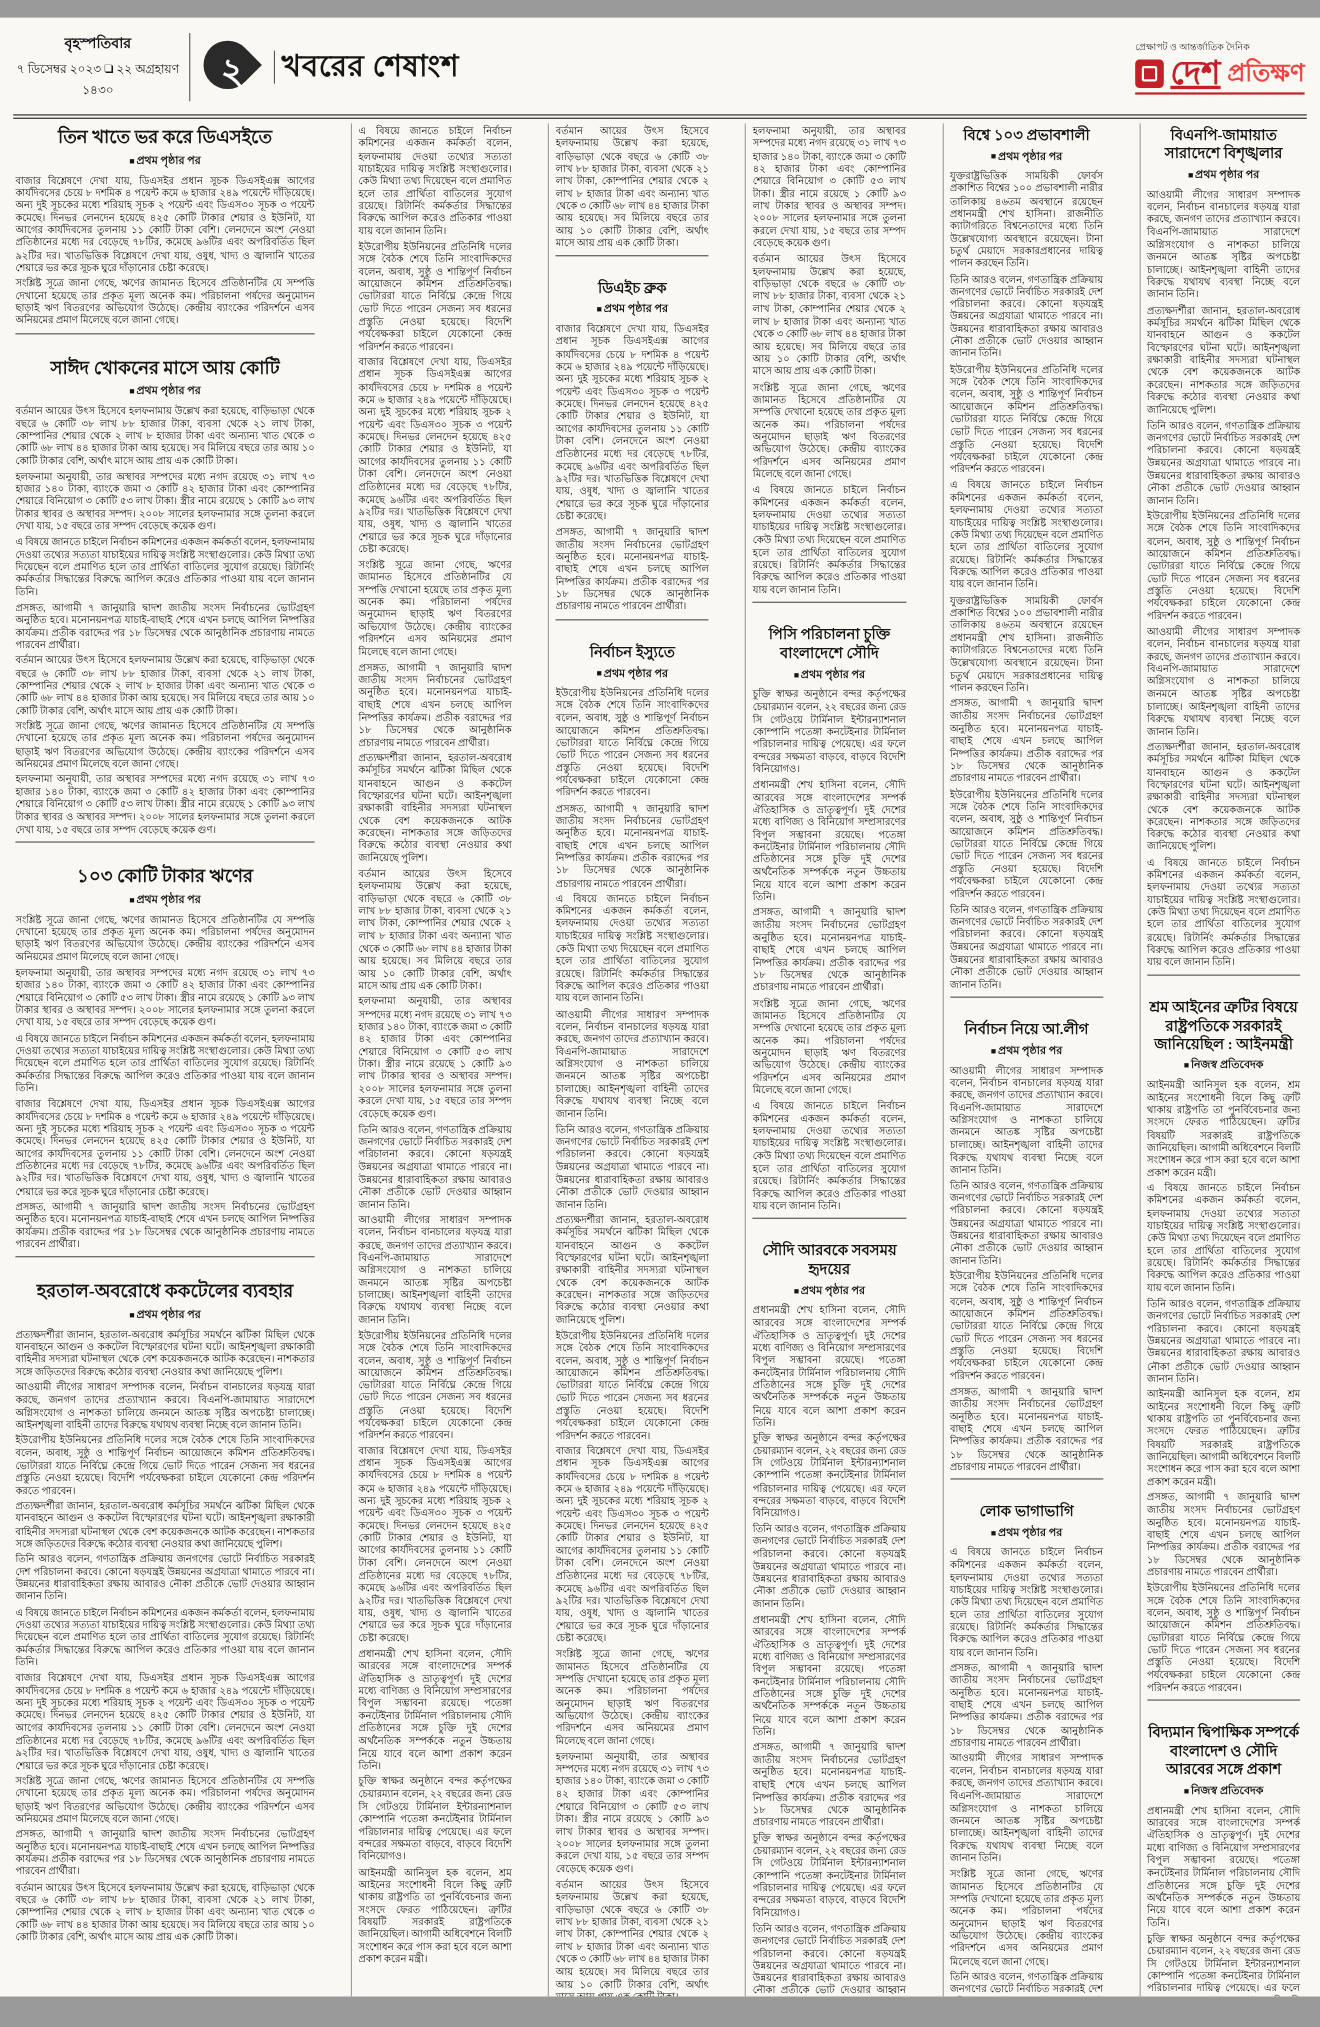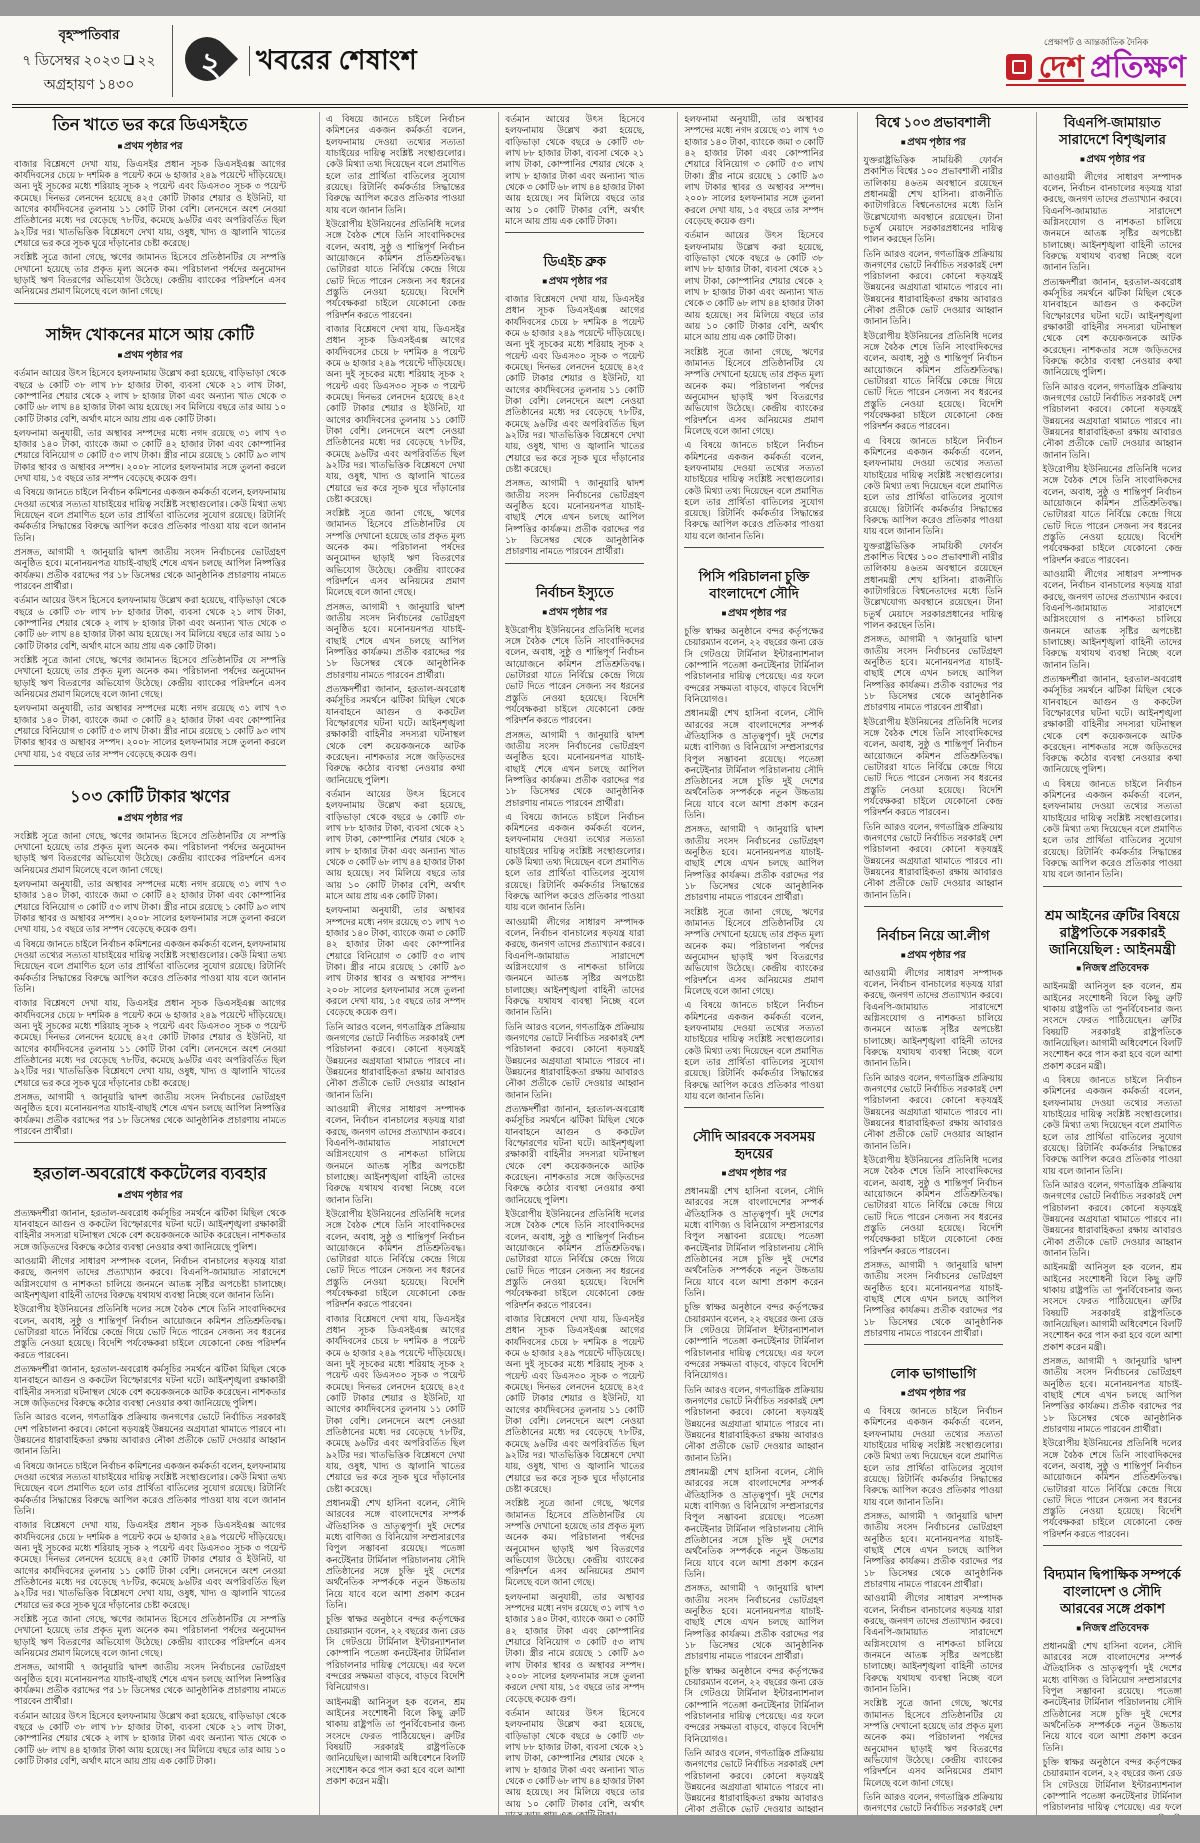--- a/index.html
+++ b/index.html
@@ -20,21 +20,21 @@
     height:78px;
     border-bottom:4px double #1c1c1c;
     padding:0 2px 4px;
   }
   .dateblock {
     width:150px; text-align:center;
     border-right:1px solid #555;
     padding-right:8px;
   }
   .dateblock .day { font-size:13px; font-weight:bold; }
-  .dateblock .date { font-size:14px; margin-top:3px; }
+  .dateblock .date { font-size:11px; margin-top:3px; }
   .pagenum-wrap { position:relative; width:56px; height:56px; margin:0 10px; flex:none; }
   .pagenum-leaf {
     position:absolute; left:2px; top:4px;
     width:44px; height:44px;
     background:#2a2a2a;
     border-radius:50% 0 50% 50%;
     transform:rotate(45deg);
   }
   .pagenum {
     position:absolute; left:0; right:0; top:6px;
@@ -43,37 +43,37 @@
   }
   .section-title {
     font-size:27px; font-weight:bold;
     letter-spacing:0.5px;
     padding-left:6px;
     border-left:1px solid #555;
     line-height:1.1;
   }
   .header-spacer { flex:1; }
   .masthead {
-    text-align:center;
+    text-align:left;
     padding-bottom:2px;
     border-bottom:2px solid #c32127;
   }
   .masthead .tagline { font-size:8.5px; color:#333; margin-bottom:2px; }
   .masthead-row { display:flex; align-items:center; justify-content:flex-end; gap:6px; }
   .masthead-logo {
     width:26px; height:26px; background:#c32127;
     border-radius:4px; flex:none;
     position:relative;
   }
   .masthead-logo::after {
     content:""; position:absolute; inset:6px;
     border:2px solid #fff; border-radius:2px;
   }
   .masthead-name-1 { font-size:30px; font-weight:bold; color:#c32127; line-height:1;text-decoration:underline; }
-  .masthead-name-2 { font-size:30px; font-weight:bold; color:#a21caf; line-height:1; }
+  .masthead-name-2 { font-size:22px; font-weight:bold; color:#ef4444; line-height:1; }
   
   .content {
     display:flex;
     height:1736px;
     margin-top:4px;
     overflow:hidden;
     gap:27px;
   }
   .col {
     flex:1;

